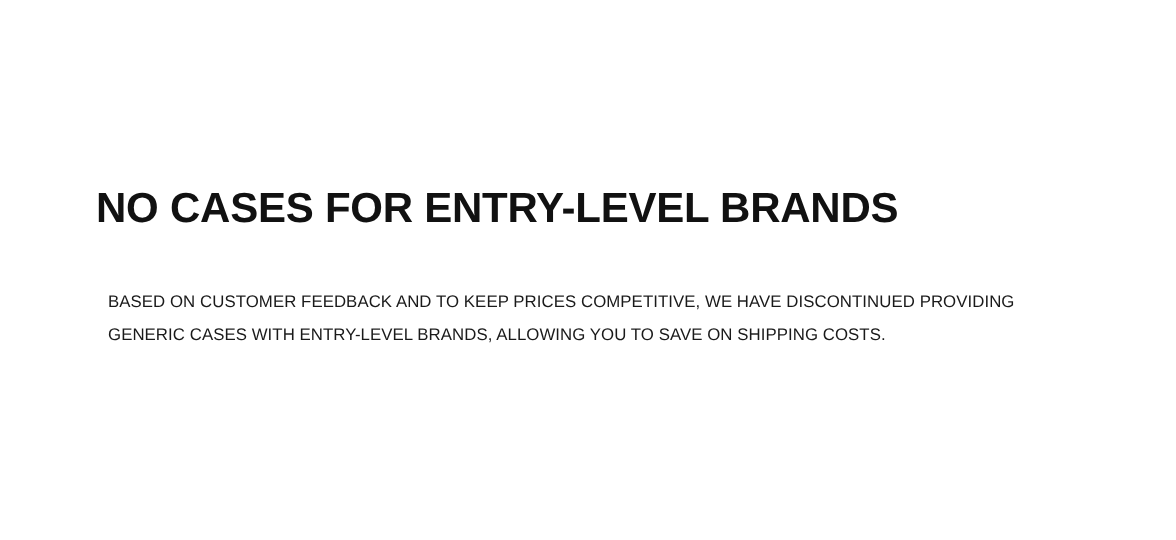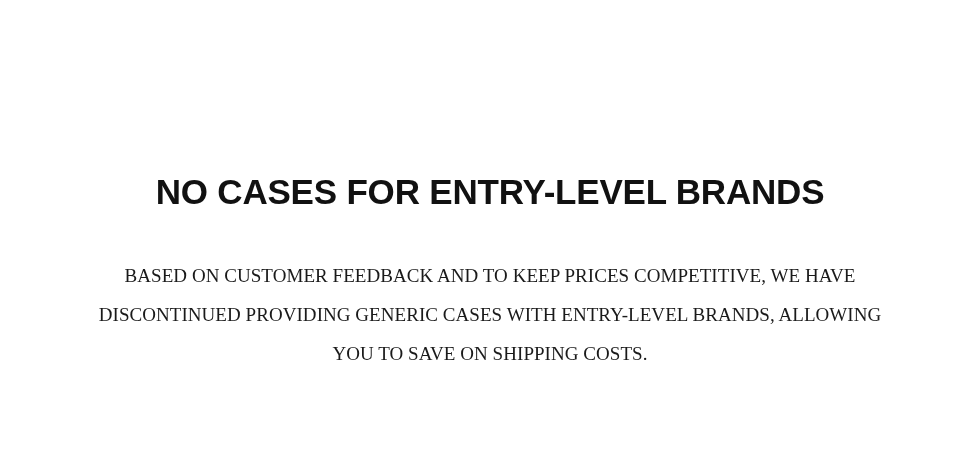--- a/index.html
+++ b/index.html
@@ -23,24 +23,23 @@
     display: flex;
     flex-direction: column;
     align-items: center;
     justify-content: flex-start;
     background: #ffffff;
   }
 
   .notice-inner {
     width: 100%;
     max-width: 900px;
-    margin: 18px auto;
+    margin: 0 auto;
     padding: 0 40px;
     box-sizing: border-box;
-    text-align: center;
   }
 
   .notice-heading {
     margin: 0;
     padding: 0;
     font-family: "Liberation Sans", sans-serif;
     font-size: 35px;
     line-height: 38px;
     font-weight: 700;
     letter-spacing: -0.2px;
@@ -49,23 +48,23 @@
     white-space: nowrap;
   }
 
   .heading-spacer {
     height: 155px;
   }
 
   .notice-body {
     margin: 0;
     padding: 0;
-    font-family: Liberation Serif, serif;
-    font-size: 19px;
-    line-height: 39px;
+    font-family: Liberation Sans, sans-serif;
+    font-size: 14px;
+    line-height: 27px;
     font-weight: 400;
     letter-spacing: 0.05px;
     color: #1a1a1a;
     text-transform: uppercase;
     max-width: 800px;
     margin-left: auto;
     margin-right: auto;
   }
 
   .body-spacer {

